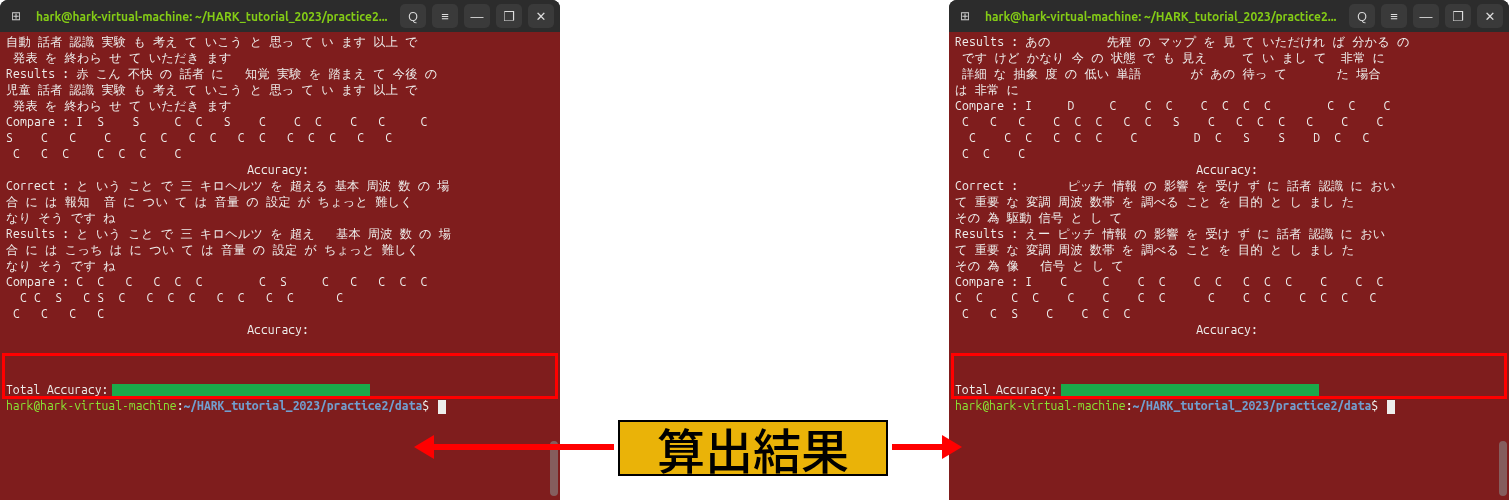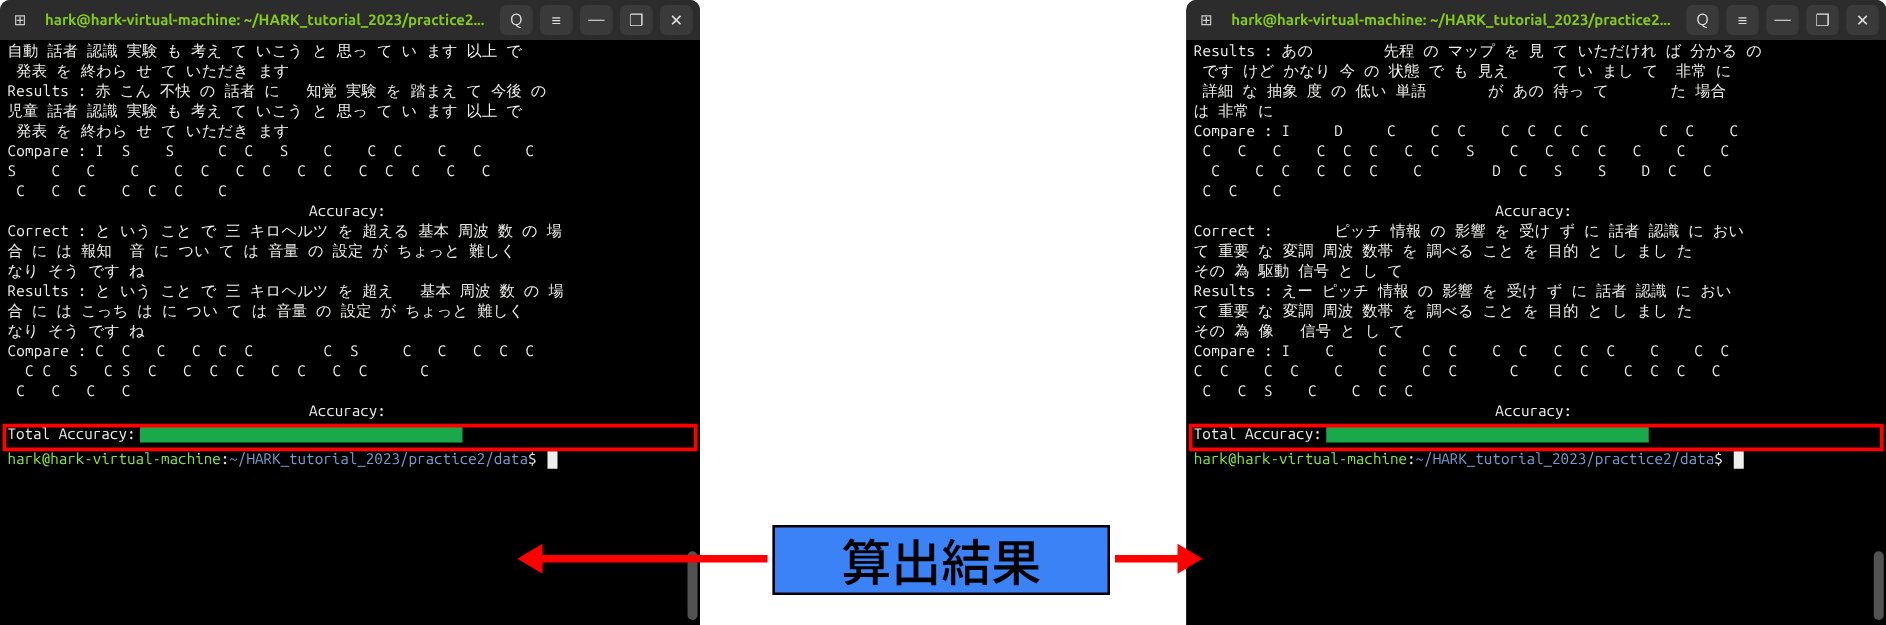--- a/index.html
+++ b/index.html
@@ -54,21 +54,21 @@
     width: 26px; height: 24px;
     background: #3a3a3a;
     border-radius: 5px;
     display: flex; align-items: center; justify-content: center;
     color: #ddd;
     font-size: 13px;
     cursor: pointer;
   }
   .term-body {
     flex: 1;
-    background: #000000;
+    background: #7f1d1d;
     color: #eeeeec;
     font-size: 12.2px;
     line-height: 16px;
     padding: 2px 6px 0 6px;
     white-space: pre;
     position: relative;
     overflow: hidden;
   }
   .term-line { white-space: pre; letter-spacing: 0.2px; }
   .acc-row {
@@ -80,39 +80,39 @@
   .acc-label { margin-right: 4px; }
   .green-bar {
     height: 14px;
     background: #1aa94a;
     display: inline-block;
   }
   .gb-acc { width: 235px; }
   .gb-total { width: 258px; }
   .total-row-wrap {
     position: relative;
-    height: 20px;
-    display: flex;
-    align-items: flex-start;
-    margin-top: 2px;
+    height: 44px;
+    display: flex;
+    align-items: flex-end;
+    margin-top: 16px;
   }
   .red-box {
     position: absolute;
     left: -4px;
     right: -4px;
     top: -1px;
     bottom: -1px;
     border: 3px solid #ff0000;
     pointer-events: none;
   }
   .prompt-line {
     white-space: pre;
     color: #8ae234;
   }
-  .prompt-line .path { color: #729fcf; }
+  .prompt-line .path { color: #729fcf; font-weight: bold; }
   .prompt-line .dollar { color: #eeeeec; }
   .cursor {
     display: inline-block;
     width: 8px; height: 14px;
     background: #eeeeec;
     vertical-align: middle;
     margin-left: 2px;
   }
   .scrollbar {
     position: absolute;
@@ -130,27 +130,27 @@
     border-radius: 4px;
     opacity: 0.6;
   }
   
   .center-label {
     position: absolute;
     left: 618px;
     top: 420px;
     width: 270px;
     height: 56px;
-    background: #3b82f6;
+    background: #eab308;
     border: 2px solid #000;
     display: flex;
     align-items: center;
     justify-content: center;
     font-family: "MS Gothic","Noto Sans CJK JP",sans-serif;
-    font-size: 40px;
+    font-size: 48px;
     font-weight: 500;
     color: #000;
   }
   .arrow {
     position: absolute;
     top: 444px;
     height: 6px;
     background: #ff0000;
   }
   .arrow-left {

